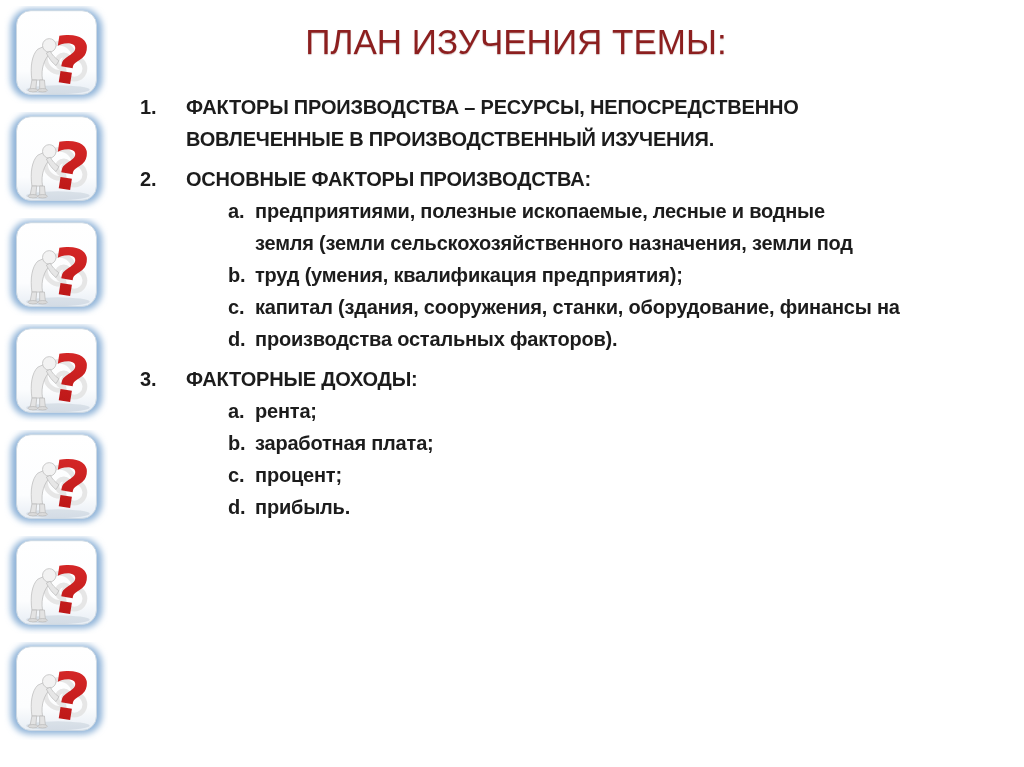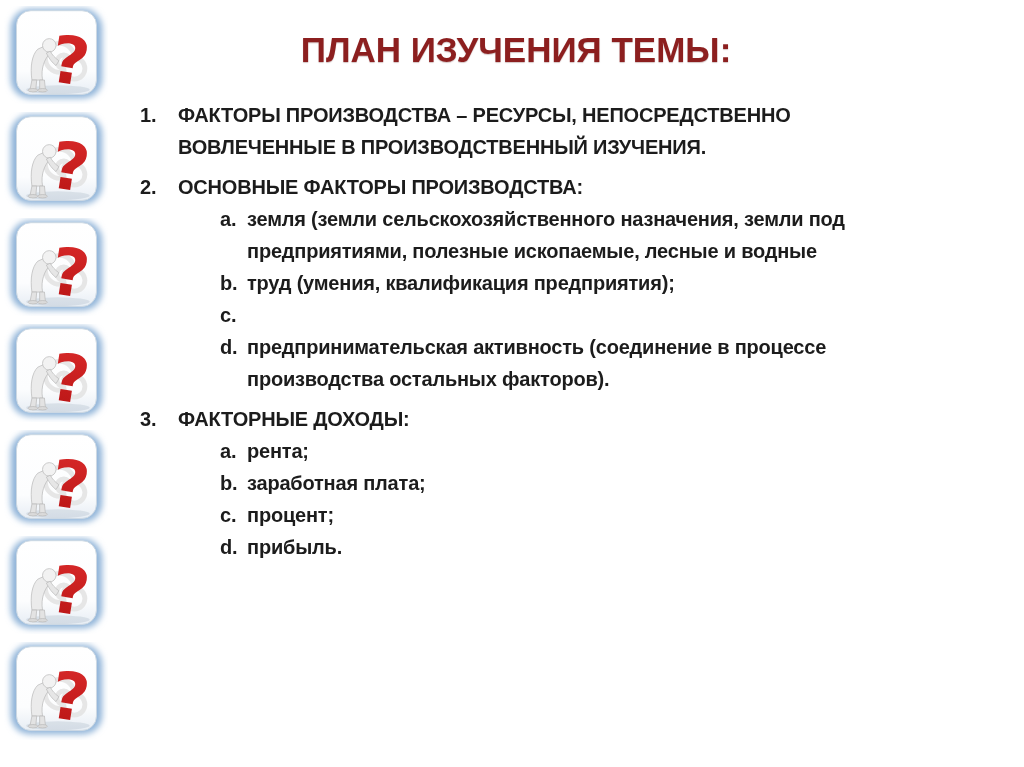--- a/index.html
+++ b/index.html
@@ -26,44 +26,44 @@
   .qicon svg { display: block; }
 
   
   .content {
     position: absolute;
     left: 140px;
     top: 22px;
     width: 752px;
   }
   .title {
-    margin: 8px;
+    margin: 0;
     text-align: center;
     font-size: 35px;
     line-height: 40px;
-    font-weight: 700;
+    font-weight: 400;
     color: var(--title-red, #8c1f1f);
     text-shadow: 0 1px 1px rgba(80, 20, 20, 0.25);
     white-space: nowrap;
   }
   .plan {
     margin-top: 29px;
     color: var(--text-black, #1c1c1c);
     font-weight: 700;
     font-size: 20px;
     letter-spacing: -0.2px;
   }
   .plan-item { display: flex; margin-top: 8px; }
   .plan-item:first-child { margin-top: 0; }
   .num {
     flex: 0 0 38px;
     line-height: 32px;
     white-space: nowrap;
   }
-  .item-body { flex: 1 1 auto; min-width: 0; }
+  .item-body { flex: 1 1 auto; min-width: 0; margin-left: 8px; }
   .line { line-height: 32px; white-space: nowrap; }
   .subs { }
   .sub {
     display: flex;
     margin-left: 42px;
   }
   .letter {
     flex: 0 0 27px;
     line-height: 32px;
     white-space: nowrap;
@@ -285,39 +285,39 @@
         <div class="plan-item">
     <span class="num">2.</span>
     <div class="item-body">
       <div class="item-text">
               <div class="line">ОСНОВНЫЕ ФАКТОРЫ ПРОИЗВОДСТВА:</div>
             </div>
       <div class="subs">
               <div class="sub">
     <span class="letter">a.</span>
     <div class="sub-text">
+                  <div class="line">предприятиями, полезные ископаемые, лесные и водные</div>
                   <div class="line">земля (земли сельскохозяйственного назначения, земли под</div>
-                  <div class="line">предприятиями, полезные ископаемые, лесные и водные</div>
                 </div>
   </div>
               <div class="sub">
     <span class="letter">b.</span>
     <div class="sub-text">
                   <div class="line">труд (умения, квалификация предприятия);</div>
                 </div>
   </div>
               <div class="sub">
     <span class="letter">c.</span>
     <div class="sub-text">
+                  <div class="line">капитал (здания, сооружения, станки, оборудование, финансы на</div>
                 </div>
   </div>
               <div class="sub">
     <span class="letter">d.</span>
     <div class="sub-text">
-                  <div class="line">предпринимательская активность (соединение в процессе</div>
                   <div class="line">производства остальных факторов).</div>
                 </div>
   </div>
             </div>
     </div>
   </div>
         <div class="plan-item">
     <span class="num">3.</span>
     <div class="item-body">
       <div class="item-text">

